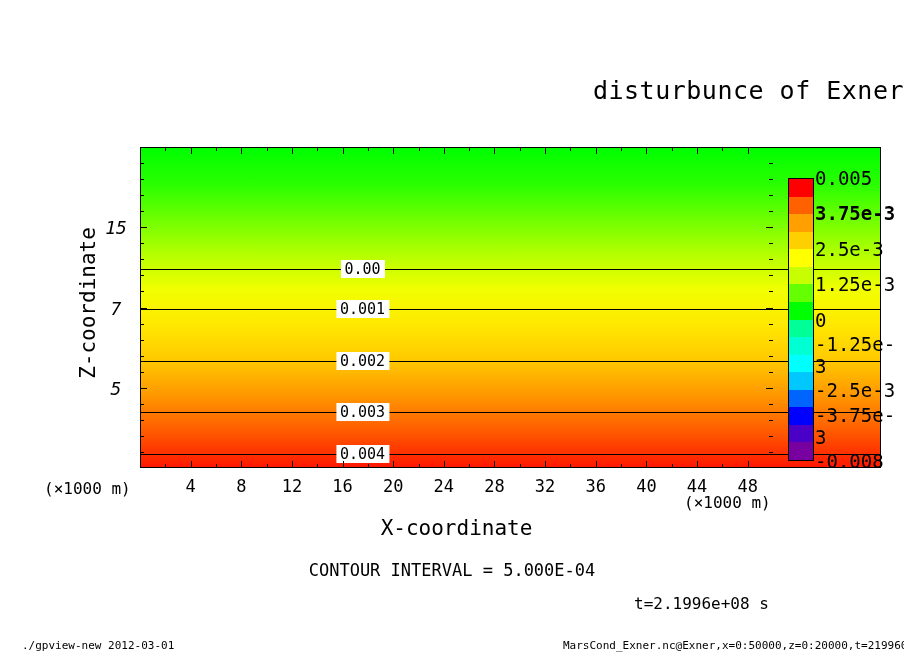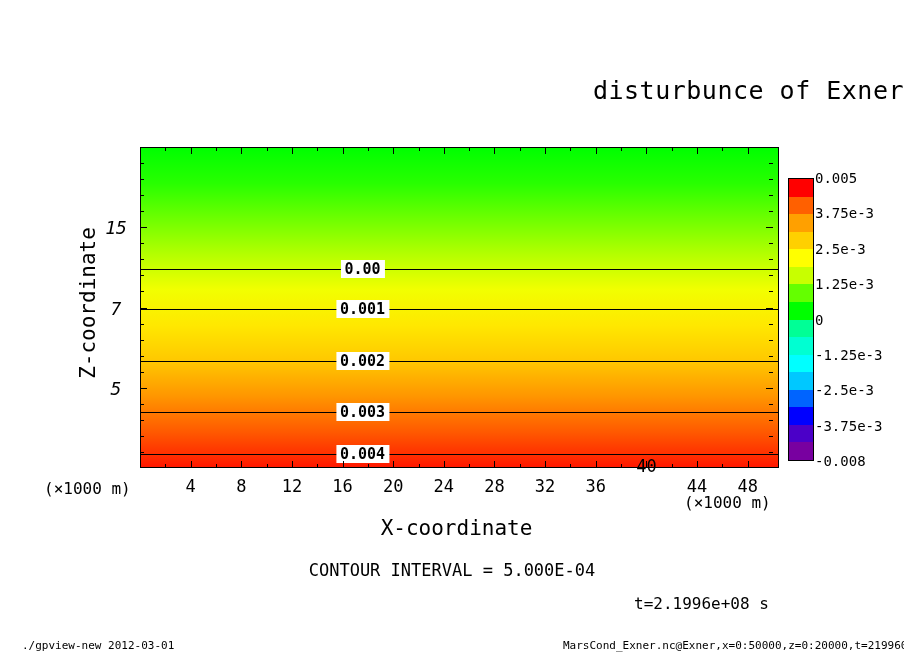--- a/index.html
+++ b/index.html
@@ -10,22 +10,22 @@
   }
   #stage{position:absolute;left:0;top:0;width:904px;height:654px;}
 
   .title{
     position:absolute;left:0;top:76px;width:904px;text-align:right;
     font-size:25px;letter-spacing:0.5px;
   }
 
   
   #plot{
-    position:absolute;left:140px;top:147px;width:639px;height:321px;
-    border:1.5px solid #000;box-sizing:border-box;overflow:hidden;font-weight:bold;
+    position:absolute;left:140px;top:147px;width:741px;height:321px;
+    border:1.5px solid #000;box-sizing:border-box;overflow:hidden;
   }
   #fill{position:absolute;left:0;top:0;width:100%;height:100%;}
   .cline{position:absolute;left:0;width:100%;height:0;border-top:1px solid #000;}
   .clabel{
     position:absolute;background:#fff;padding:0 4px;font-size:15px;
     transform:translate(-50%,-50%);white-space:nowrap;
   }
 
   
   .tick-b{position:absolute;width:0;height:7px;border-left:1.3px solid #000;top:0;}
@@ -45,21 +45,21 @@
   }
   .unit-left{position:absolute;left:44px;top:479px;font-size:16px;}
   .unit-right{position:absolute;left:684px;top:493px;font-size:16px;}
 
   
   #cbar{
     position:absolute;left:788px;top:178px;width:26px;height:283px;
     border:1px solid #000;box-sizing:border-box;
   }
   #cbar .seg{position:absolute;left:0;width:100%;}
-  .cbtick{position:absolute;left:815px;font-size:14px;transform:translateY(-50%);}
+  .cbtick{position:absolute;left:815px;font-size:19px;transform:translateY(-50%);}
 
   .contour-interval{
     position:absolute;left:0;top:560px;width:904px;text-align:center;font-size:17px;
   }
   .timestamp{position:absolute;left:634px;top:594px;font-size:16px;}
   .foot-left{position:absolute;left:22px;top:639px;font-size:11px;}
   .foot-right{position:absolute;left:563px;top:639px;font-size:11px;}
 </style>
 </head>
 <body>
@@ -105,21 +105,21 @@
       <div class="tick-t" style="left: 494.48px; top: 147px;"></div>
       <div class="xlab" style="left: 494.48px; top: 476px;">28</div>
       <div class="tick-b" style="left: 545.12px; top: 461px;"></div>
       <div class="tick-t" style="left: 545.12px; top: 147px;"></div>
       <div class="xlab" style="left: 545.12px; top: 476px;">32</div>
       <div class="tick-b" style="left: 595.76px; top: 461px;"></div>
       <div class="tick-t" style="left: 595.76px; top: 147px;"></div>
       <div class="xlab" style="left: 595.76px; top: 476px;">36</div>
       <div class="tick-b" style="left: 646.4px; top: 461px;"></div>
       <div class="tick-t" style="left: 646.4px; top: 147px;"></div>
-      <div class="xlab" style="left: 646.4px; top: 456px;">40</div>
+      <div class="xlab" style="left: 646.4px; top: 476px;">40</div>
       <div class="tick-b" style="left: 697.04px; top: 461px;"></div>
       <div class="tick-t" style="left: 697.04px; top: 147px;"></div>
       <div class="xlab" style="left: 697.04px; top: 476px;">44</div>
       <div class="tick-b" style="left: 747.68px; top: 461px;"></div>
       <div class="tick-t" style="left: 747.68px; top: 147px;"></div>
       <div class="xlab" style="left: 747.68px; top: 476px;">48</div>
       <div class="tick-b" style="left: 165.32px; top: 464px; height: 4px;"></div>
       <div class="tick-t" style="left: 165.32px; top: 147px; height: 4px;"></div>
       <div class="tick-b" style="left: 215.96px; top: 464px; height: 4px;"></div>
       <div class="tick-t" style="left: 215.96px; top: 147px; height: 4px;"></div>
@@ -204,21 +204,21 @@
       <div class="seg" style="background: rgb(0, 255, 210); top: 56.25%; height: 6.25%;"></div>
       <div class="seg" style="background: rgb(0, 255, 255); top: 62.5%; height: 6.25%;"></div>
       <div class="seg" style="background: rgb(0, 200, 255); top: 68.75%; height: 6.25%;"></div>
       <div class="seg" style="background: rgb(0, 100, 255); top: 75%; height: 6.25%;"></div>
       <div class="seg" style="background: rgb(0, 0, 255); top: 81.25%; height: 6.25%;"></div>
       <div class="seg" style="background: rgb(75, 0, 200); top: 87.5%; height: 6.25%;"></div>
       <div class="seg" style="background: rgb(120, 0, 160); top: 93.75%; height: 6.25%;"></div>
     </div>
   <div id="cbar-ticks">
       <div class="cbtick" style="top: 178px;">0.005</div>
-      <div class="cbtick" style="top: 213.375px;">3.75e-3</div>
+      <div class="cbtick" style="top: 213.375px; font-weight: bold;">3.75e-3</div>
       <div class="cbtick" style="top: 248.75px;">2.5e-3</div>
       <div class="cbtick" style="top: 284.125px;">1.25e-3</div>
       <div class="cbtick" style="top: 319.5px;">0</div>
       <div class="cbtick" style="top: 354.875px;">-1.25e-3</div>
       <div class="cbtick" style="top: 390.25px;">-2.5e-3</div>
       <div class="cbtick" style="top: 425.625px;">-3.75e-3</div>
       <div class="cbtick" style="top: 461px;">-0.008</div>
     </div>
 
   <div class="contour-interval">CONTOUR INTERVAL = 5.000E-04</div>

